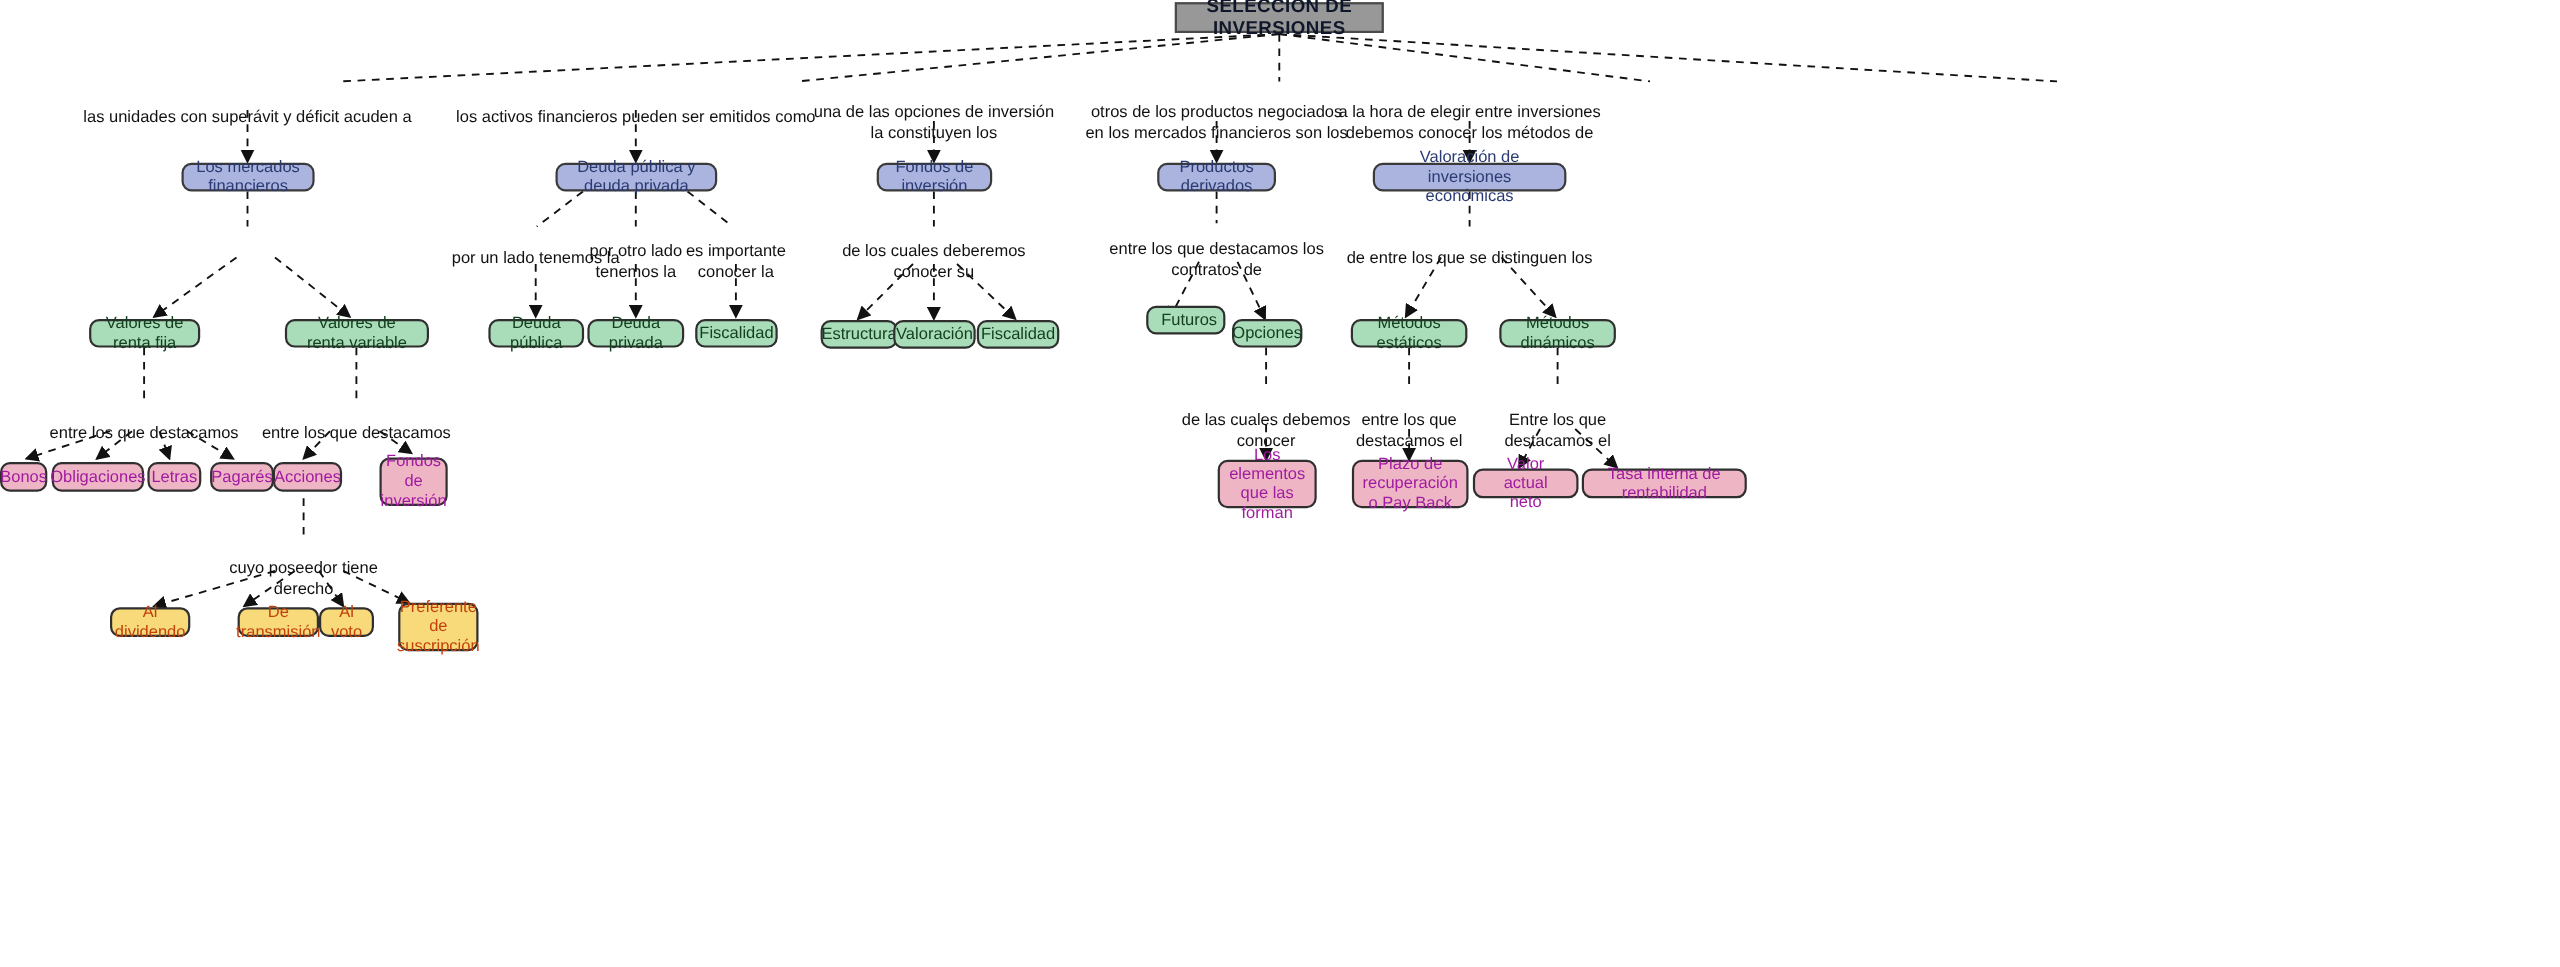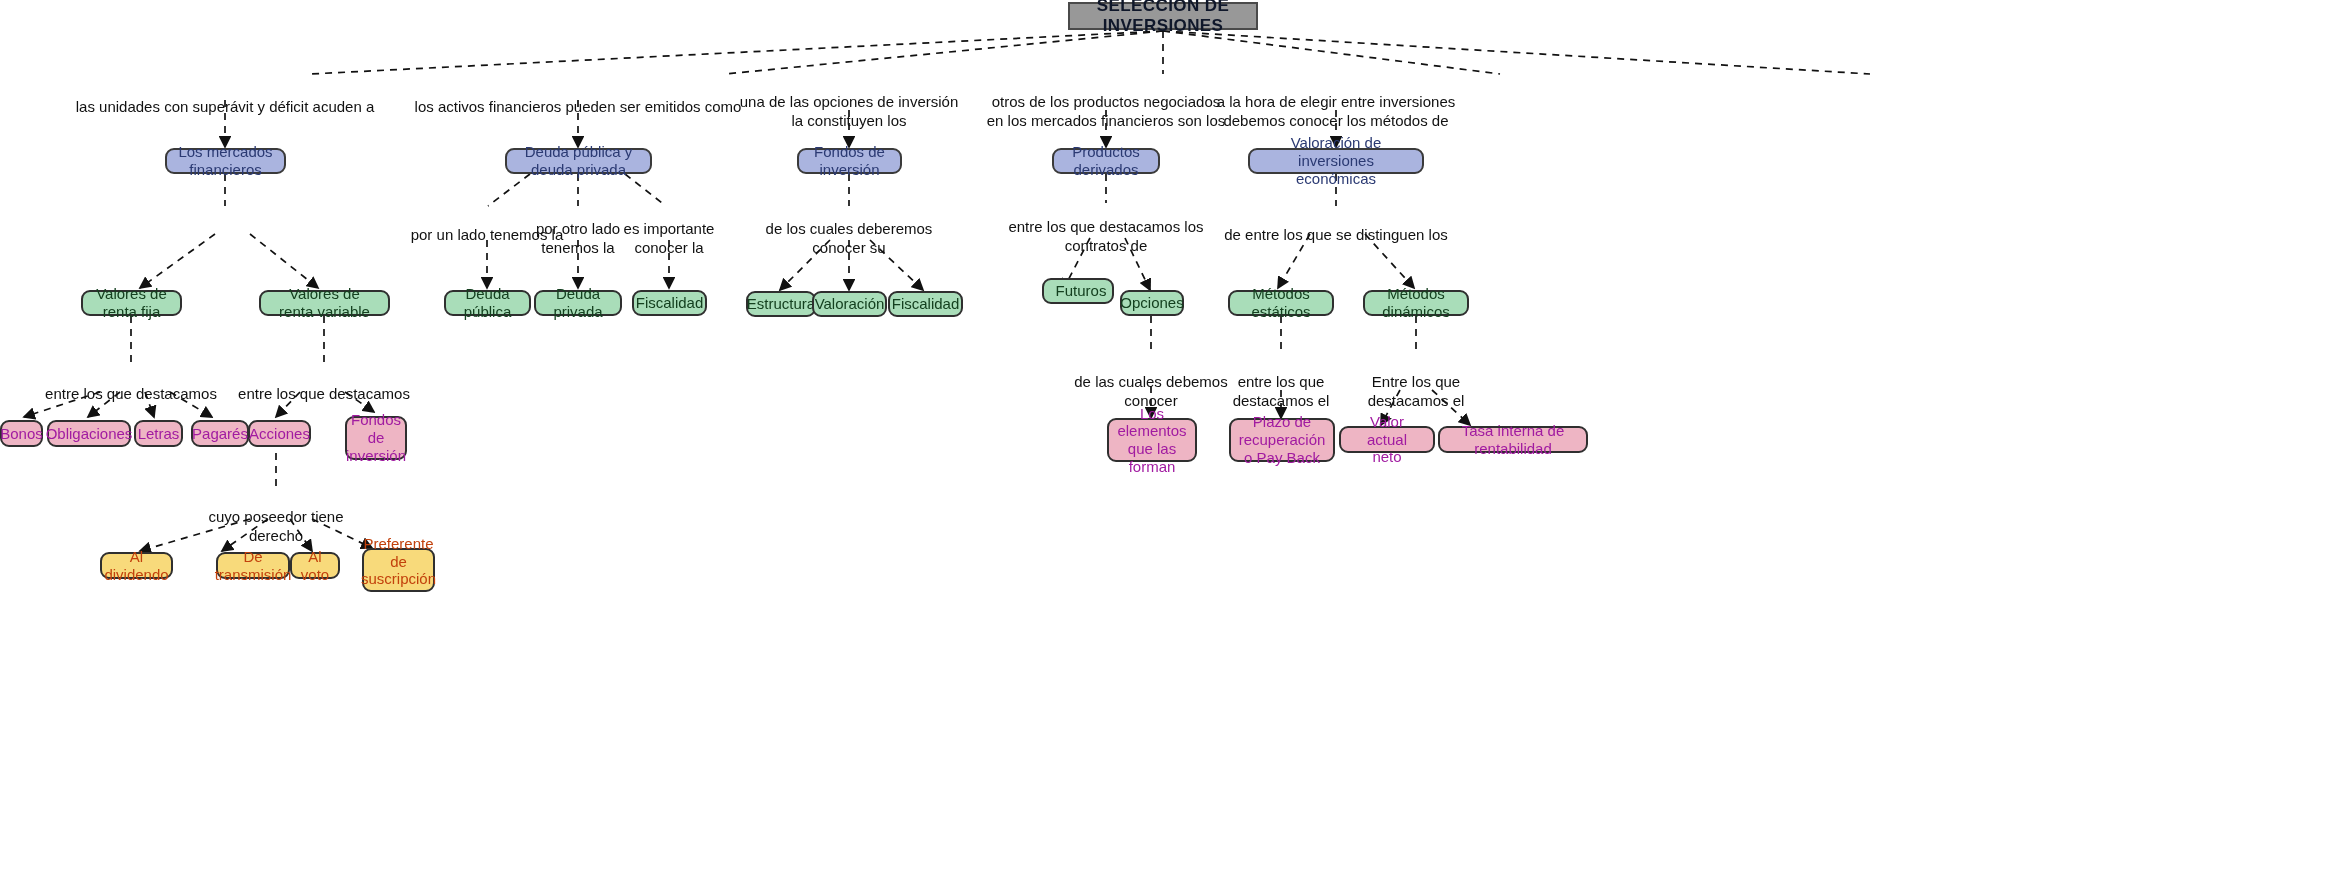--- a/index.html
+++ b/index.html
@@ -323,18 +323,18 @@
 
   <div class="node n-yellow" style="left:100px; top:552px; width:73px; height:27px;">
     <span>Al dividendo</span>
   </div>
   <div class="node n-yellow" style="left:180px; top:552px; width:74px; height:27px;margin-left:36px;">
     <span>De transmisión</span>
   </div>
   <div class="node n-yellow" style="left:290px; top:552px; width:50px; height:27px;">
     <span>Al voto</span>
   </div>
-  <div class="node n-yellow" style="left:362px; top:548px; width:73px; height:44px; flex-direction:column;justify-content:flex-end;">
+  <div class="node n-yellow" style="left:362px; top:548px; width:73px; height:44px; flex-direction:column;">
     <span>Preferente de
 suscripción</span>
   </div>
 
 </div>
 
 </body></html>

